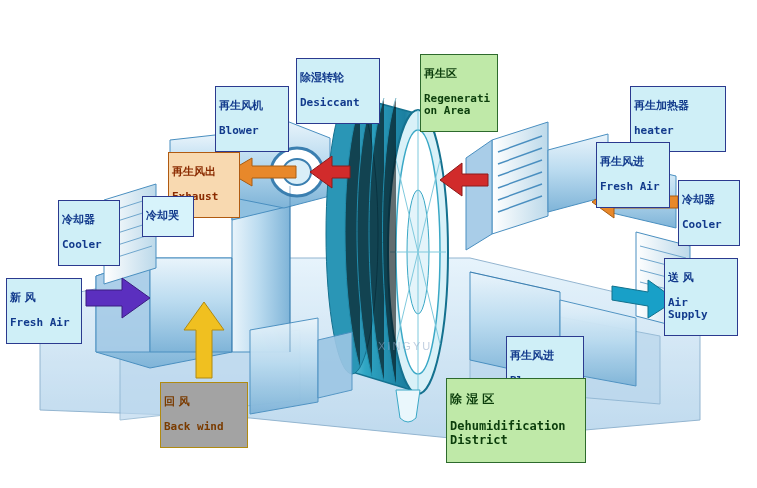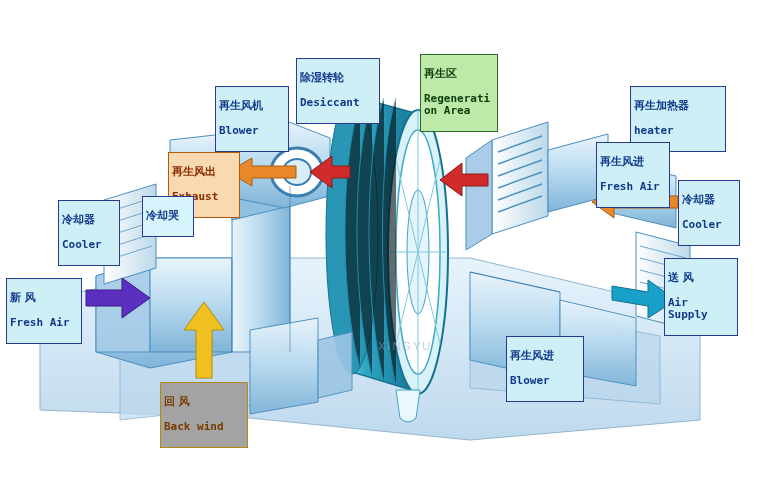--- a/index.html
+++ b/index.html
@@ -270,15 +270,20 @@
   <div class="lbl c-cyan" style="left:664px;top:258px;width:74px;font-size:11px;">
     <span class="cn">送 风</span>
     <span class="en">Air Supply</span>
   </div>
 
   <div class="lbl c-cyan" style="left:506px;top:336px;width:78px;font-size:11px;">
     <span class="cn">再生风进</span>
     <span class="en">Blower</span>
   </div>
 
+  <div class="lbl c-green" style="left:446px;top:378px;width:140px;font-size:12px;">
+    <span class="cn">除 湿 区</span>
+    <span class="en">Dehumidification
+District</span>
+  </div>
 
 
 </div>
 
 </body></html>

